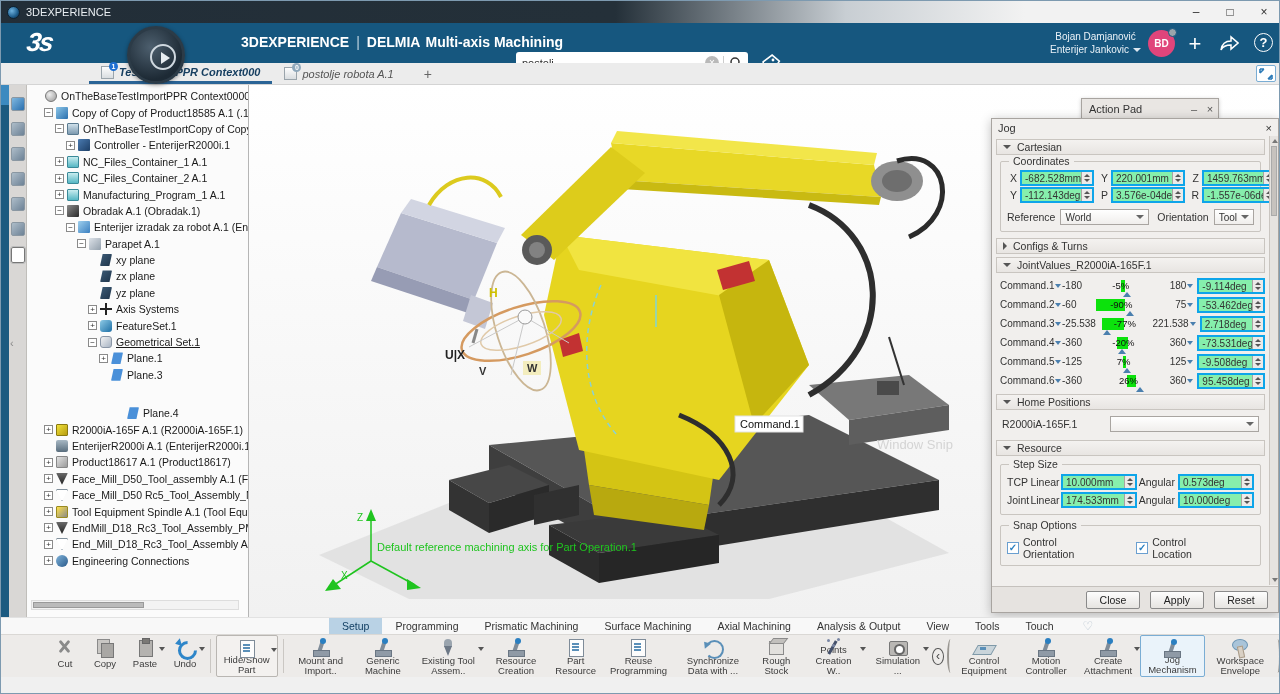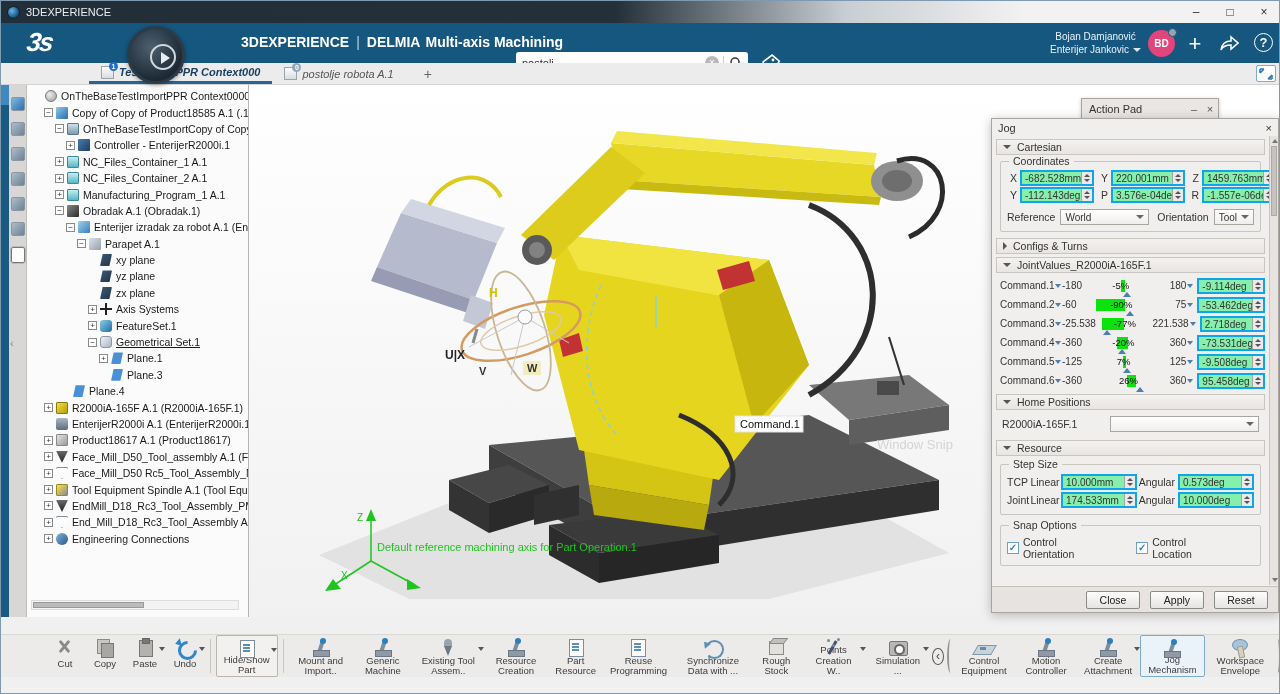--- a/index.html
+++ b/index.html
@@ -344,26 +344,26 @@
             <span class="tlabel">Parapet A.1</span>
           </div>
           <div class="trow" style="padding-left: 61px;">
             <span style="width: 12px; flex-shrink: 0;"></span>
             <span class="ticon ti-plane-dark"></span>
             <span class="tlabel">xy plane</span>
           </div>
           <div class="trow" style="padding-left: 61px;">
             <span style="width: 12px; flex-shrink: 0;"></span>
             <span class="ticon ti-plane-dark"></span>
-            <span class="tlabel">yz plane</span>
+            <span class="tlabel">zx plane</span>
           </div>
           <div class="trow" style="padding-left: 61px;">
             <span style="width: 12px; flex-shrink: 0;"></span>
             <span class="ticon ti-plane-dark"></span>
-            <span class="tlabel">zx plane</span>
+            <span class="tlabel">yz plane</span>
           </div>
           <div class="trow" style="padding-left: 61px;">
             <span class="exp">+</span>
             <span class="ticon ti-axis-systems"></span>
             <span class="tlabel">Axis Systems</span>
           </div>
           <div class="trow" style="padding-left: 61px;">
             <span class="exp">+</span>
             <span class="ticon ti-feature-set"></span>
             <span class="tlabel">FeatureSet.1</span>
@@ -376,21 +376,21 @@
           <div class="trow" style="padding-left: 72px;">
             <span class="exp">+</span>
             <span class="ticon ti-plane"></span>
             <span class="tlabel">Plane.1</span>
           </div>
           <div class="trow" style="padding-left: 72px;">
             <span style="width: 12px; flex-shrink: 0;"></span>
             <span class="ticon ti-plane"></span>
             <span class="tlabel">Plane.3</span>
           </div>
-          <div class="trow" style="padding-left: 34px;">
+          <div class="trow" style="padding-left: 88px; margin-top: 22px;">
             <span style="width: 12px; flex-shrink: 0;"></span>
             <span class="ticon ti-plane"></span>
             <span class="tlabel">Plane.4</span>
           </div>
           <div class="trow" style="padding-left: 17px;">
             <span class="exp">+</span>
             <span class="ticon ti-robot"></span>
             <span class="tlabel">R2000iA-165F A.1 (R2000iA-165F.1)</span>
           </div>
           <div class="trow" style="padding-left: 17px;">
@@ -851,20 +851,34 @@
           <span class="sthumb"></span>
       </div>
       <div class="jfoot">
         <div class="jbtn">Close</div>
         <div class="jbtn">Apply</div>
         <div class="jbtn">Reset</div>
       </div>
     </div>
   </div>
 
+  <div id="ribbonrow">
+    <div id="ribbon-tabs" style="display:flex">
+        <div class="rtab active">Setup</div>
+        <div class="rtab">Programming</div>
+        <div class="rtab">Prismatic Machining</div>
+        <div class="rtab">Surface Machining</div>
+        <div class="rtab">Axial Machining</div>
+        <div class="rtab">Analysis &amp; Output</div>
+        <div class="rtab">View</div>
+        <div class="rtab">Tools</div>
+        <div class="rtab">Touch</div>
+      </div>
+    <span id="rib-heart">♡</span>
+  </div>
 
   <div id="toolbar">
       <div class="titem">
         <div class="icv ic-scissors"></div>
         <div>Cut</div>
       </div>
       <div class="titem">
         <div class="icv ic-copy"></div>
         <div>Copy</div>
       </div>

